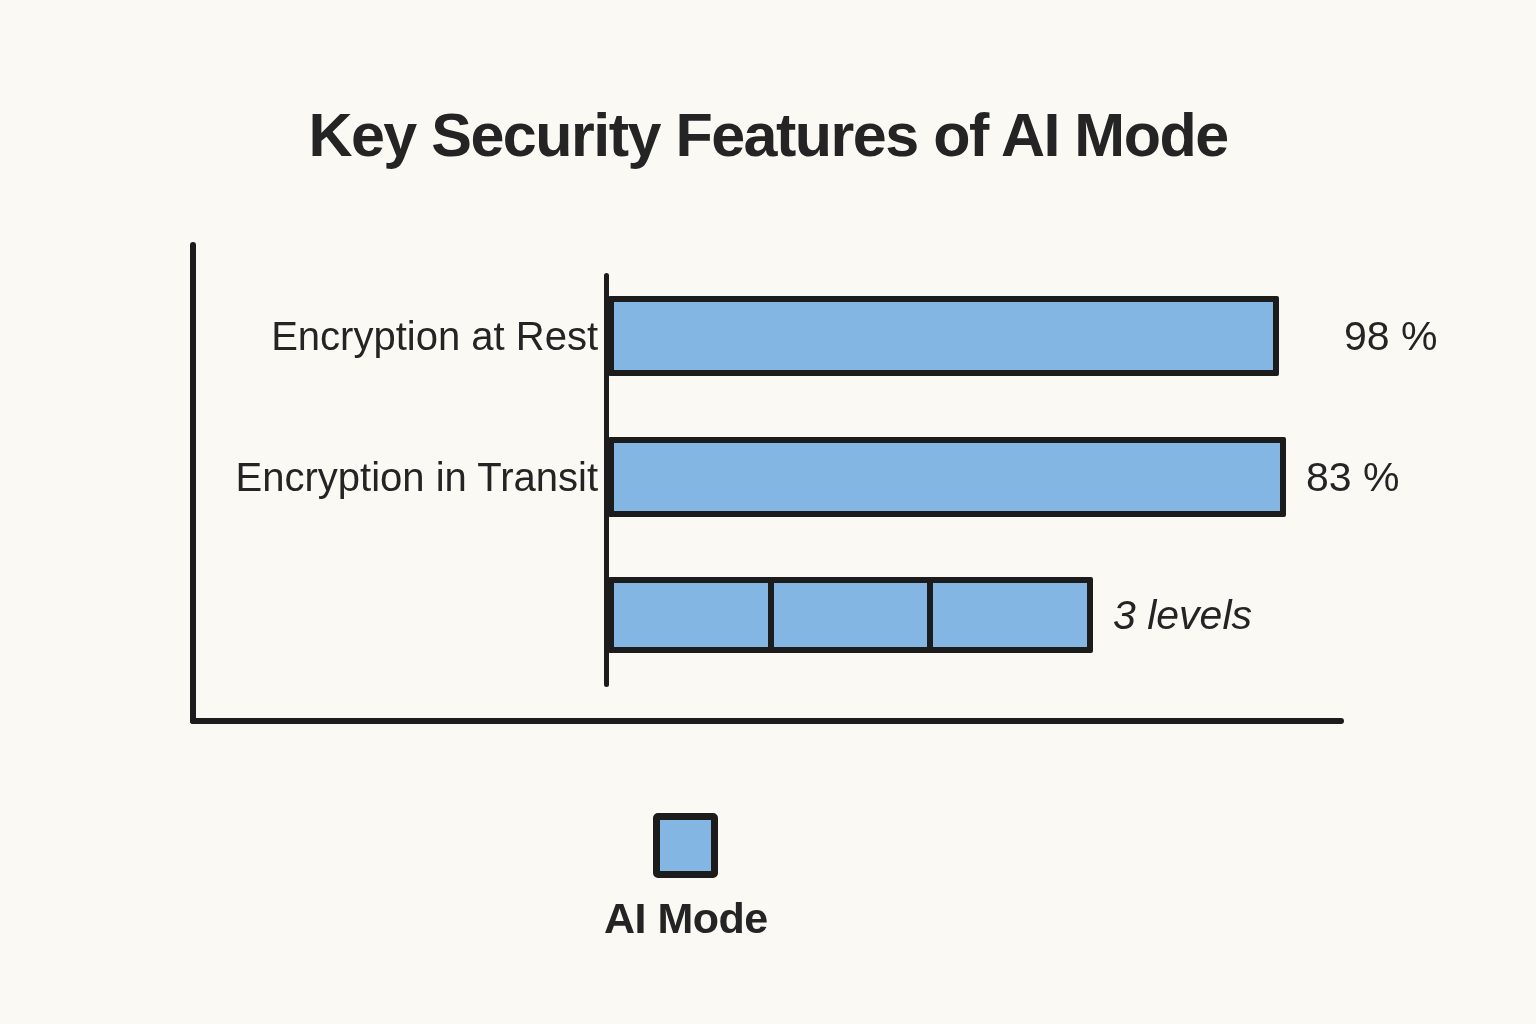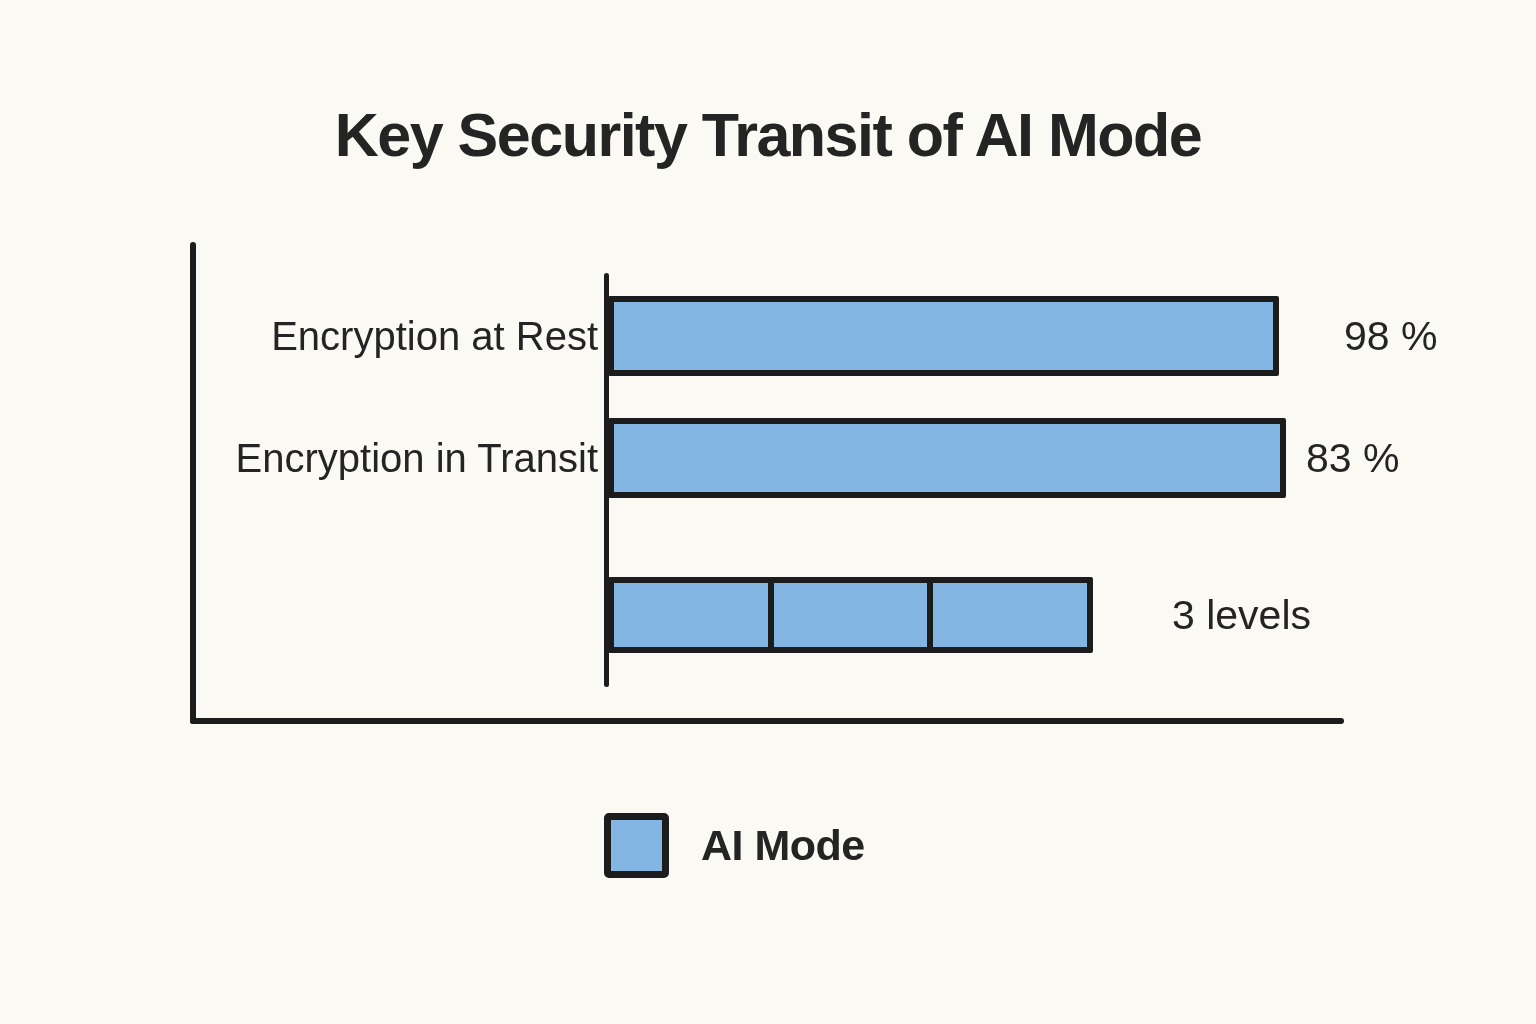--- a/index.html
+++ b/index.html
@@ -27,21 +27,21 @@
     color:var(--ink);
   }
   .axis{position:absolute;background:var(--line);border-radius:4px;}
   .y-axis{left:190px;top:242px;width:6px;height:482px;}
   .x-axis{left:190px;top:718px;width:1154px;height:6px;}
   .bar-baseline{left:604px;top:273px;width:5px;height:414px;border-radius:3px;}
   .bar-row{
     position:absolute;left:0;width:1336px;height:80px;
   }
   .row-0{top:296px;}
-  .row-1{top:418px;padding-left:40px;}
+  .row-1{top:437px;padding-left:40px;}
   .row-2{top:577px;height:76px;}
   .cat-label{
     position:absolute;left:0;width:598px;
     top:50%;transform:translateY(-50%);
     text-align:right;
     font-size:40px;
     font-weight:500;
     line-height:1.12;
     color:var(--ink);
     white-space:nowrap;
@@ -60,42 +60,42 @@
   .value-label{
     position:absolute;
     top:50%;transform:translateY(-50%);
     font-size:41px;
     font-weight:500;
     color:var(--ink);
     white-space:nowrap;
   }
   .legend{
     position:absolute;left:604px;top:813px;
-    display:flex;align-items:center;gap:32px;
+    display:flex;align-items:center;gap:16px;flex-direction:column;
   }
   .legend-swatch{
     width:65px;height:65px;
     box-sizing:border-box;
     background:var(--bar_fill);
     border:7px solid var(--line);
     border-radius:5px;
   }
   .legend-label{
     font-size:43px;
     font-weight:600;
     letter-spacing:-0.5px;
     color:var(--ink);
   }
 </style>
 </head>
 <body>
 
 <div class="frame">
 
-  <div class="chart-title">Key Security Transit of AI Mode</div>
+  <div class="chart-title">Key Security Features of AI Mode</div>
 
   <div class="axis y-axis"></div>
   <div class="axis x-axis"></div>
   <div class="axis bar-baseline"></div>
 
   <div class="bar-row row-0">
     <div class="cat-label">
       <span class="cat-line">Encryption at Rest</span>
     </div>
     <div class="bar" style="width: 671px;">
@@ -113,21 +113,21 @@
       </div>
     <div class="value-label" style="left: 1306px;">83 %</div>
   </div>
 
   <div class="bar-row row-2">
     <div class="bar" style="width: 485px;">
         <div class="seg"></div>
         <div class="seg"></div>
         <div class="seg"></div>
       </div>
-    <div class="value-label" style="left: 1172px;">3 levels</div>
+    <div class="value-label" style="left: 1113px; font-style: italic;">3 levels</div>
   </div>
 
   <div class="legend">
     <div class="legend-swatch"></div>
     <div class="legend-label">AI Mode</div>
   </div>
 
 </div>
 
 </body></html>

